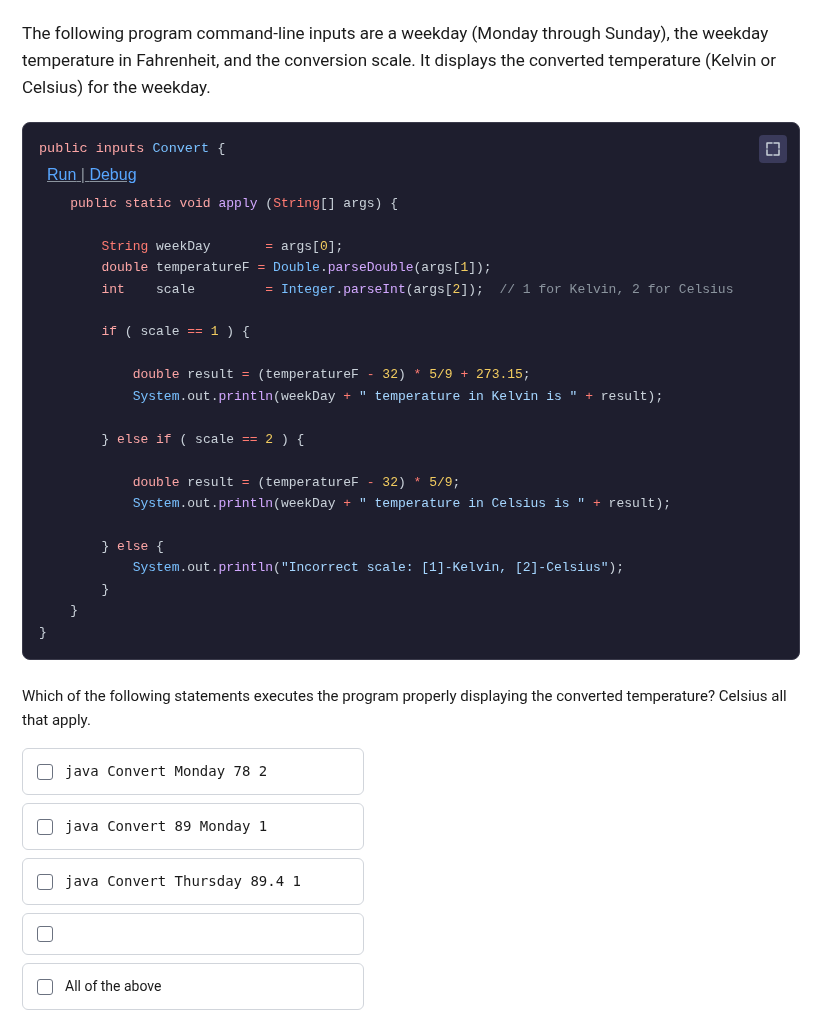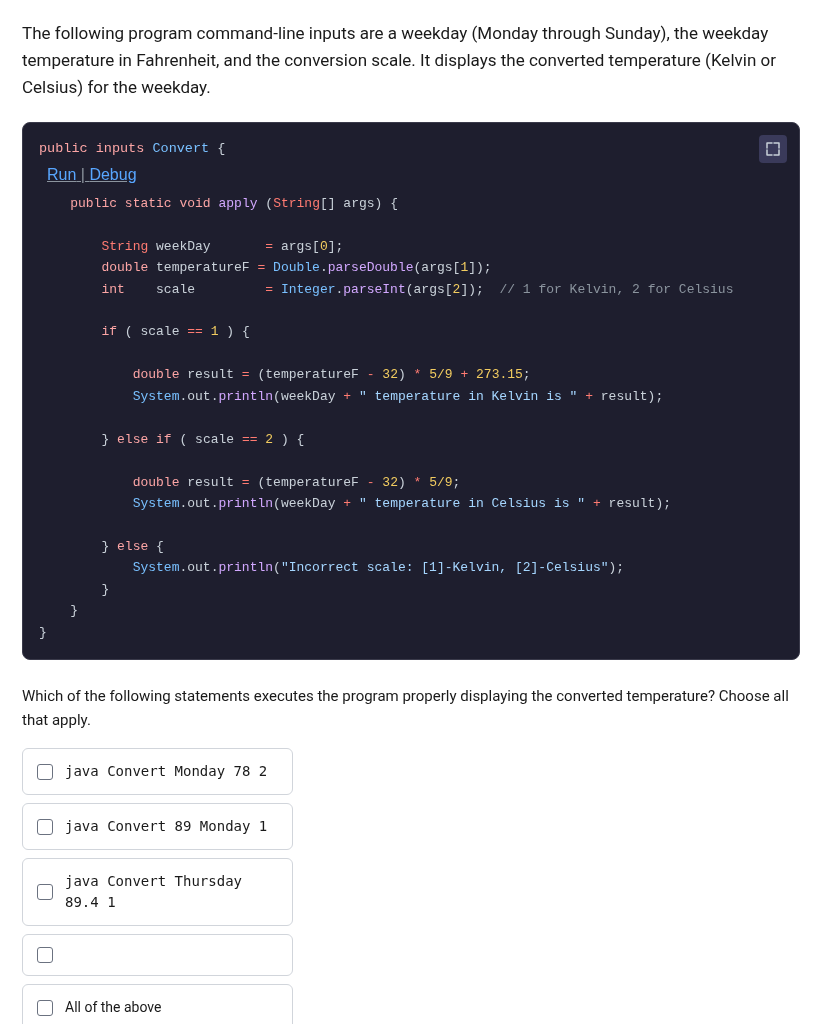--- a/index.html
+++ b/index.html
@@ -95,21 +95,21 @@
       margin-bottom: 16px;
     }
 
     .option-item {
       display: flex;
       align-items: center;
       border: 1px solid #d1d5db;
       border-radius: 6px;
       padding: 12px 14px;
       margin-bottom: 8px;
-      width: 271px;
+      width: 342px;
       background: #ffffff;
       cursor: pointer;
     }
 
     .checkbox {
       width: 16px;
       height: 16px;
       border: 1.5px solid #6b7280;
       border-radius: 3px;
       margin-right: 12px;
@@ -161,21 +161,21 @@
             <span class="cls">System</span><span class="punc">.</span>out<span class="punc">.</span><span class="method">println</span><span class="punc">(</span>weekDay <span class="op">+</span> <span class="str">" temperature in Celsius is "</span> <span class="op">+</span> result<span class="punc">);</span>
 
         <span class="punc">}</span> <span class="kw">else</span> <span class="punc">{</span>
             <span class="cls">System</span><span class="punc">.</span>out<span class="punc">.</span><span class="method">println</span><span class="punc">(</span><span class="str">"Incorrect scale: [1]-Kelvin, [2]-Celsius"</span><span class="punc">);</span>
         <span class="punc">}</span>
     <span class="punc">}</span>
 <span class="punc">}</span></div>
 </div>
 
 <div class="question-section">
-  <p class="question-text">Which of the following statements executes the program properly displaying the converted temperature? Choose all that apply.</p>
+  <p class="question-text">Which of the following statements executes the program properly displaying the converted temperature? Celsius all that apply.</p>
 
   <div class="option-item">
     <div class="checkbox"></div>
     <span class="option-label">java Convert Monday 78 2</span>
   </div>
 
   <div class="option-item">
     <div class="checkbox"></div>
     <span class="option-label">java Convert 89 Monday 1</span>
   </div>

